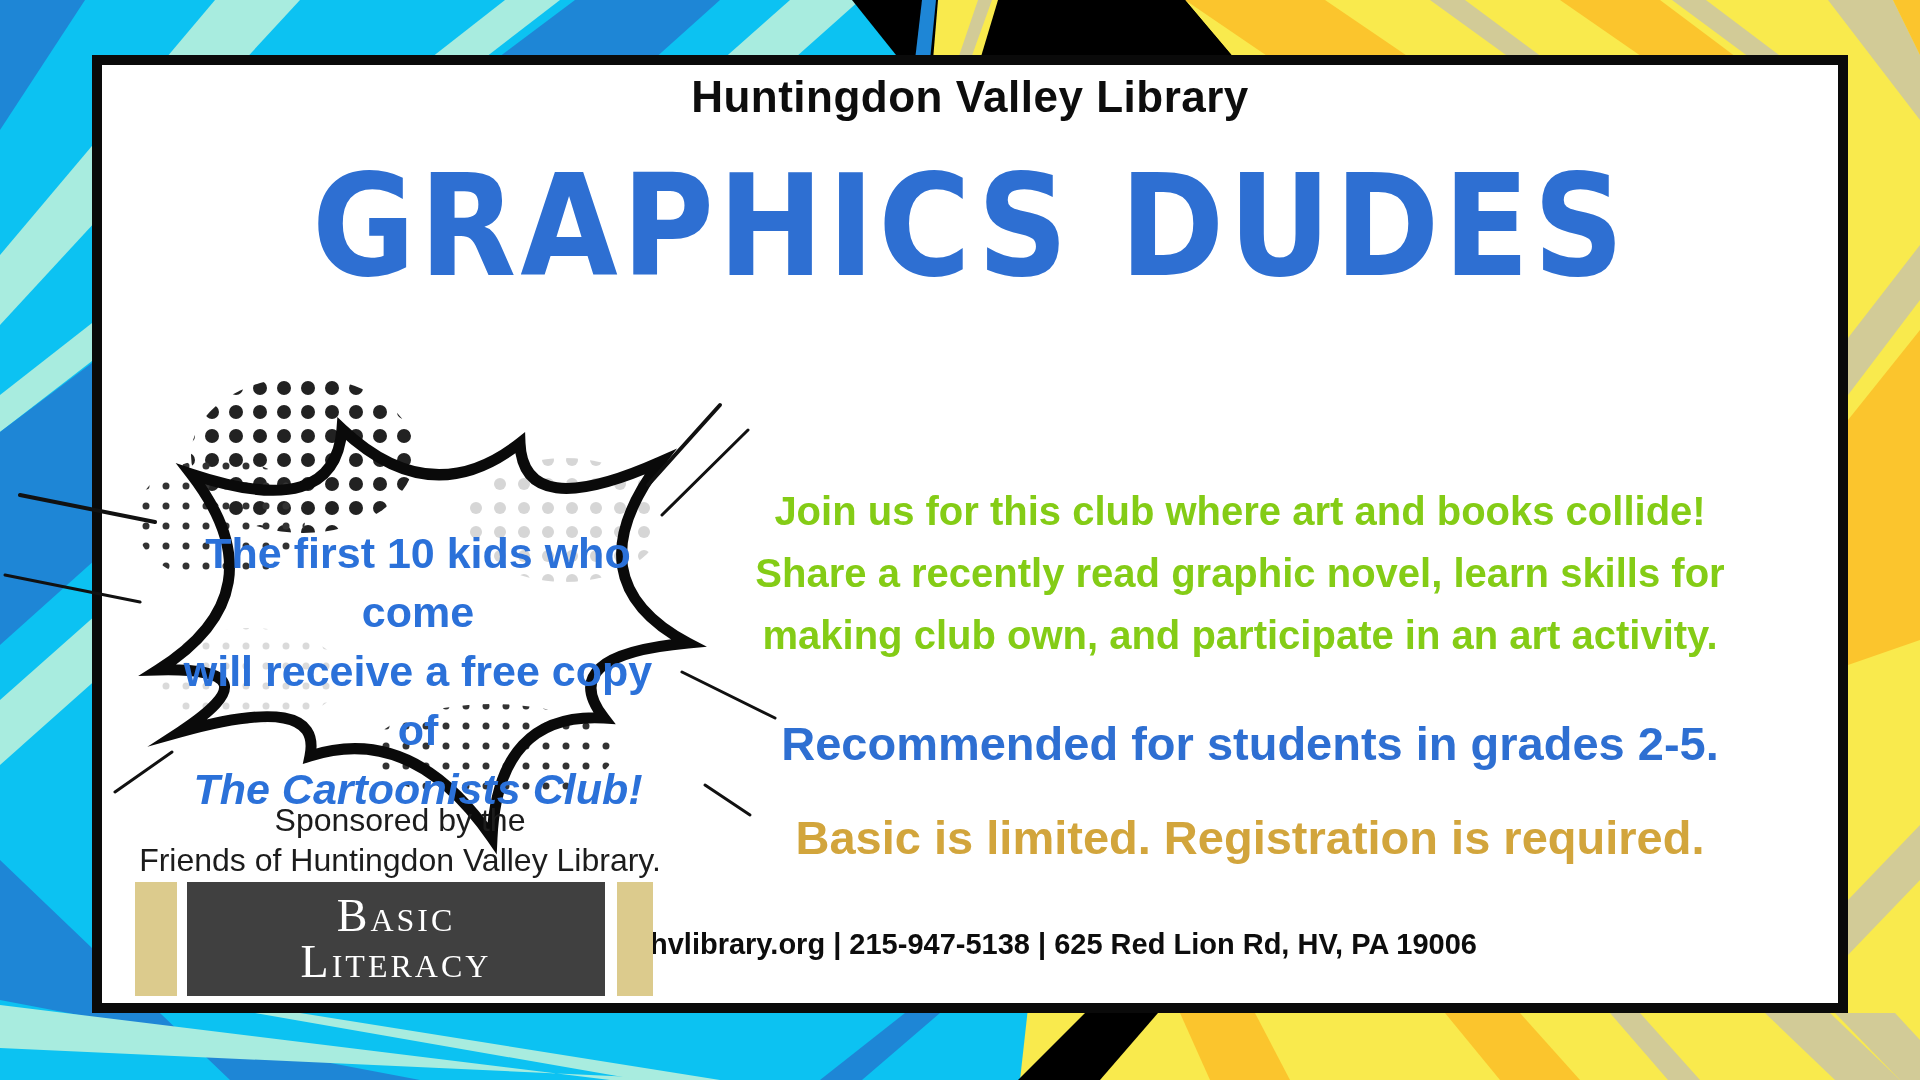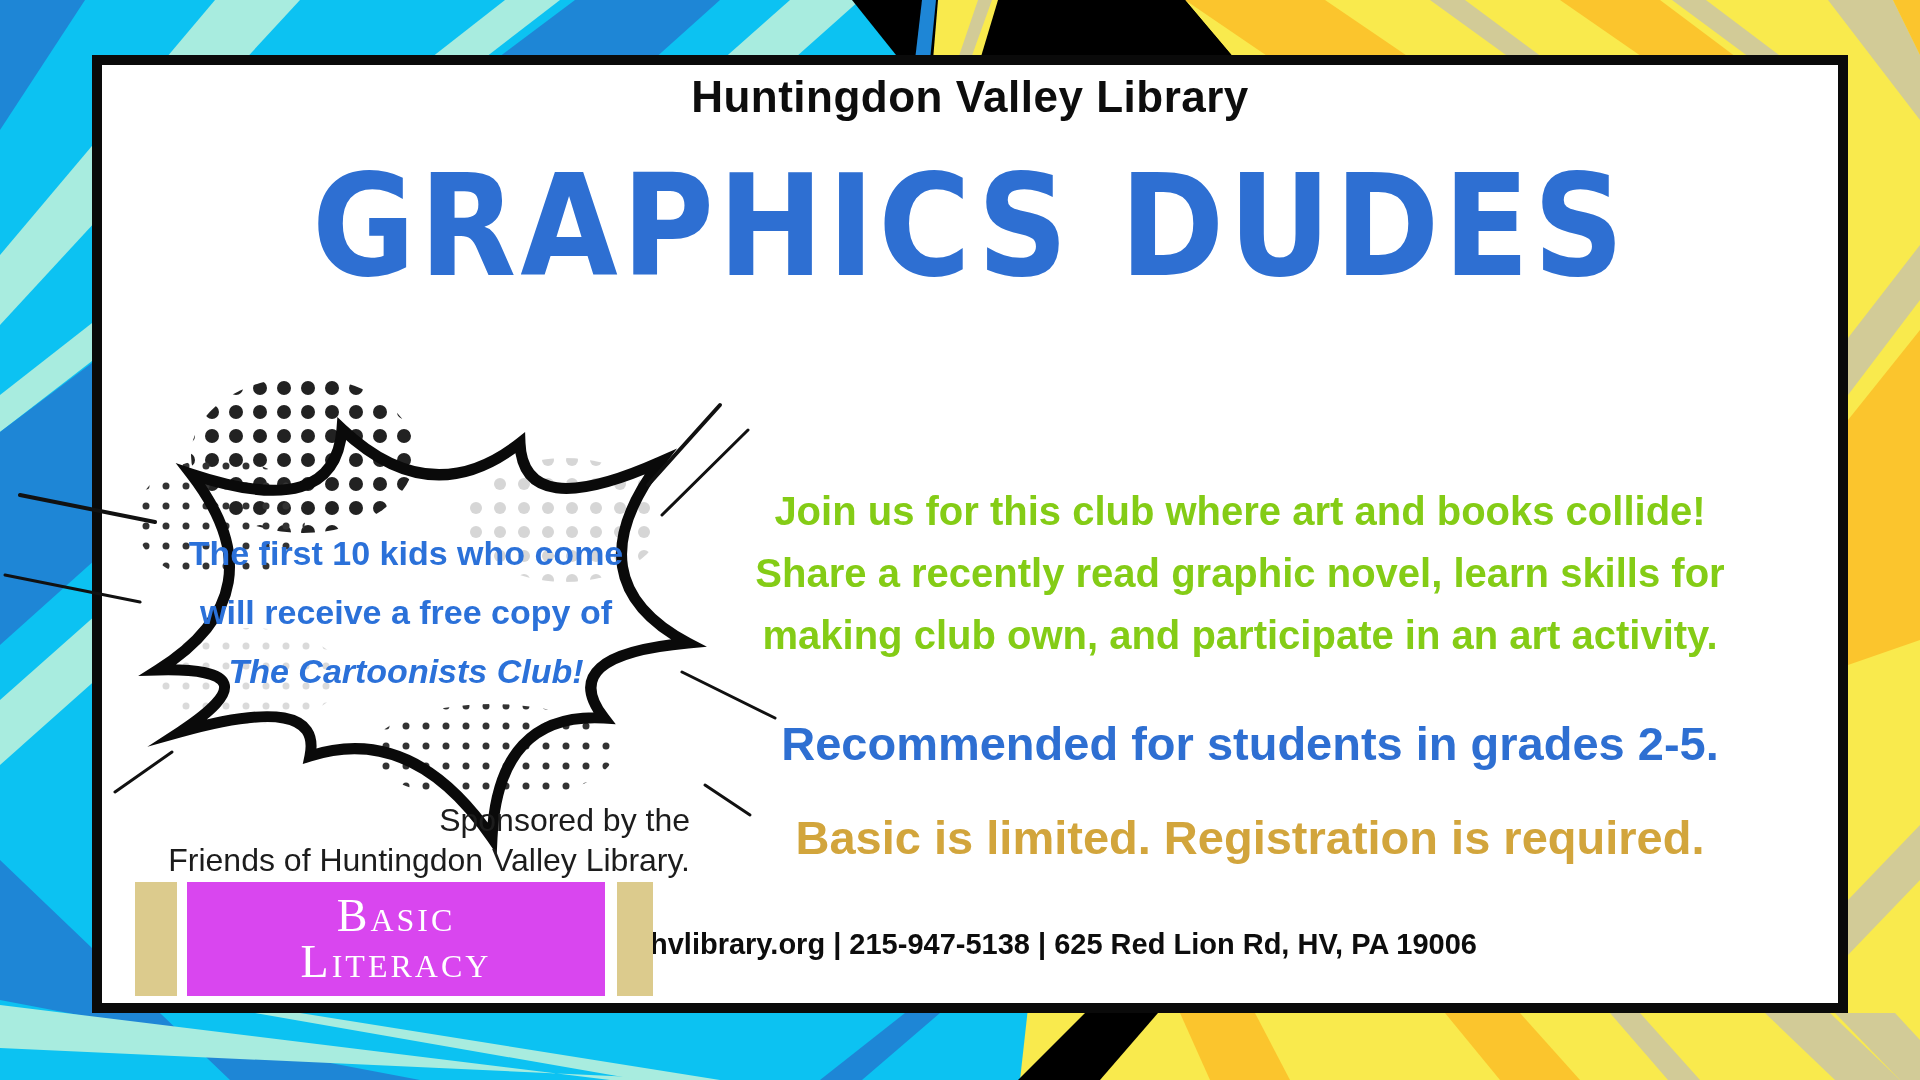--- a/index.html
+++ b/index.html
@@ -21,30 +21,30 @@
   .description{position:absolute;left:640px;top:480px;width:1200px;text-align:center;
         font-size:40px;font-weight:700;color:#84cc16;line-height:62px;}
   .grades-line{position:absolute;left:660px;top:716px;width:1180px;text-align:center;
         font-size:47px;font-weight:700;color:#2e6fd2;}
   .space-line{position:absolute;left:660px;top:810px;width:1180px;text-align:center;
         font-size:47px;font-weight:700;color:#d2a53c;}
   .contact-line{position:absolute;left:650px;top:928px;width:1190px;
         font-size:29px;font-weight:700;color:#0d0d0d;}
   
   #bubble-svg{position:absolute;left:60px;top:380px;width:680px;height:470px;overflow:visible;}
-  .bubble-text{position:absolute;left:156px;top:524px;width:500px;text-align:center;
-        font-size:34px;font-weight:700;color:#2b71d9;line-height:59px;}
+  .bubble-text{position:absolute;left:168px;top:524px;width:500px;text-align:center;
+        font-size:43px;font-weight:700;color:#2b71d9;line-height:59px;}
   .bubble-text .italic{font-style:italic;}
   
-  .sponsor{position:absolute;left:110px;top:800px;width:580px;text-align:right;
+  .sponsor{position:absolute;left:110px;top:800px;width:580px;text-align:center;
         font-size:32px;font-weight:400;color:#1c1c1c;line-height:40px;}
   .badge{position:absolute;left:135px;top:882px;width:518px;height:114px;display:flex;}
   .badge .tab-l{width:42px;height:100%;background:#dccb8d;margin-right:10px;}
   .badge .tab-r{width:36px;height:100%;background:#dccb8d;margin-left:12px;}
-  .badge .core{flex:1;height:100%;background:#d946ef;display:flex;flex-direction:column;
+  .badge .core{flex:1;height:100%;background:#404040;display:flex;flex-direction:column;
         align-items:center;justify-content:center;}
   .badge .core div{font-family:"Liberation Serif",serif;font-variant:small-caps;
         color:#ffffff;font-size:46px;line-height:46px;letter-spacing:3px;}
 </style>
 </head>
 <body>
 
 <div id="stage">
 
   <svg id="bg" viewBox="0 0 1920 1080" preserveAspectRatio="none" aria-hidden="true">

